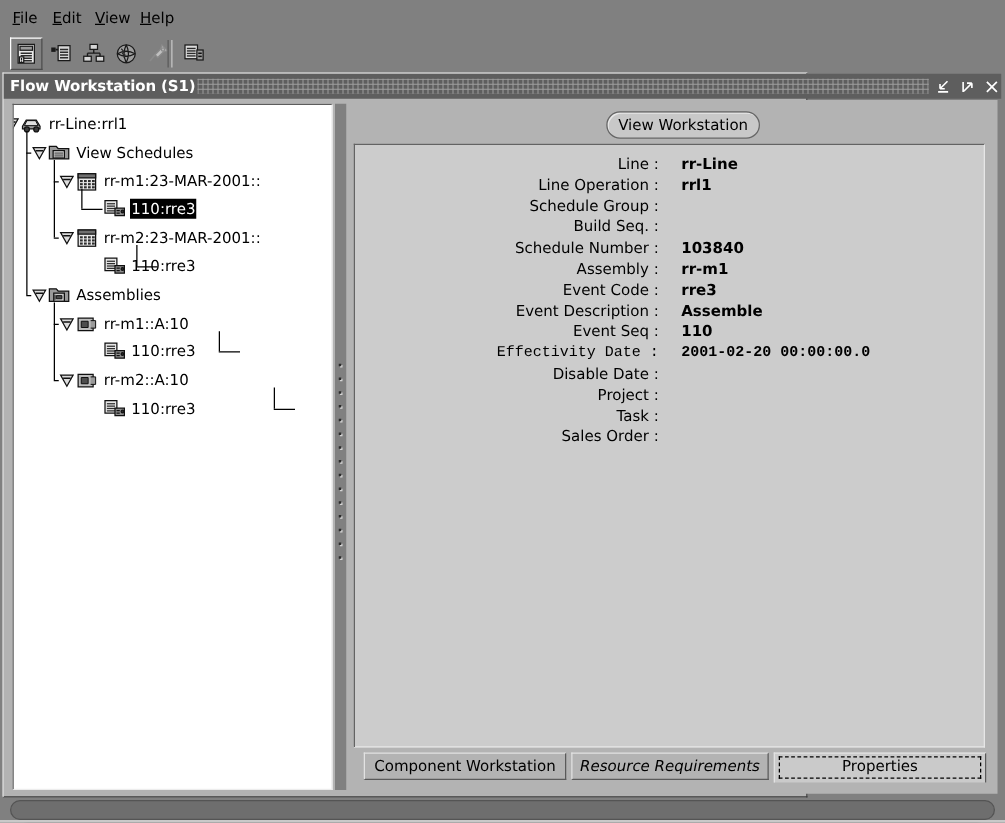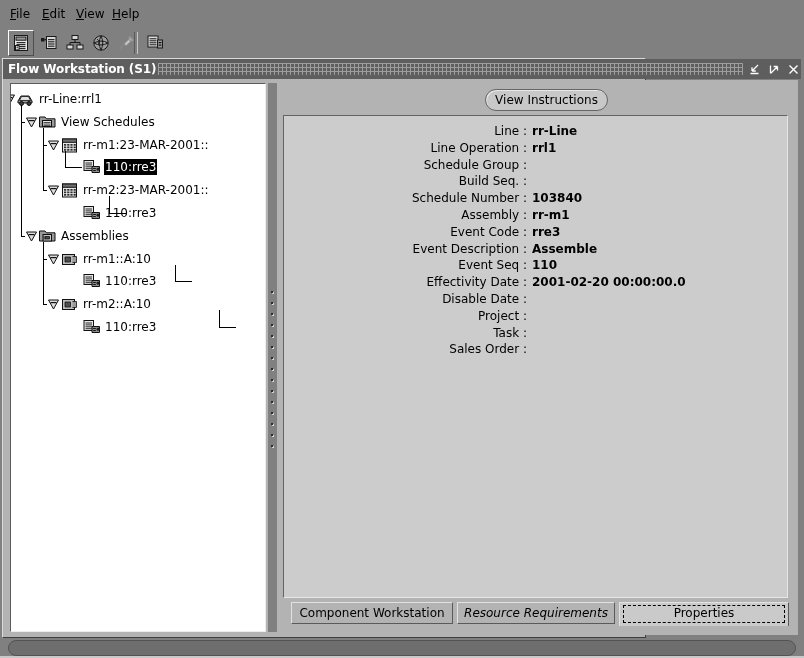--- a/index.html
+++ b/index.html
@@ -61,21 +61,21 @@
   .divider .grip{position:absolute;left:3px;width:2px;height:2px;background:#2b2b2b;box-shadow:1px 1px 0 #d4d4d4;}
 
   
   .rightpanel{position:absolute;top:3px;width:516px;height:549px;background:#b3b3b3;}
   .vibtn{position:absolute;height:22px;line-height:20px;text-align:center;font-size:12px;color:#000;
          background:#c8c8c8;border:1px solid #666;border-radius:11px;box-sizing:border-box;cursor:pointer;
          box-shadow:inset 1px 1px 0 #e8e8e8;}
   .propsarea{position:absolute;background:#cccccc;box-sizing:border-box;
              border-top:1px solid #636363;border-left:1px solid #636363;
              border-right:1px solid #e6e6e6;border-bottom:1px solid #e6e6e6;}
-  .prow{position:absolute;height:17px;left:0;right:0;padding-left:16px;}
+  .prow{position:absolute;height:17px;left:13px;right:0;padding-left:16px;}
   .plabel{position:absolute;right:0;top:0;font-size:12px;color:#000;white-space:nowrap;text-align:right;}
   .pvalue{position:absolute;top:0;font-size:12px;font-weight:bold;color:#000;white-space:nowrap;}
 
   
   .tabstrip{position:absolute;height:24px;}
   .tab{position:absolute;top:0;height:22px;box-sizing:border-box;background:#b3b3b3;
        border-top:1px solid #e2e2e2;border-left:1px solid #e2e2e2;border-right:1px solid #5a5a5a;
        border-bottom:1px solid #5a5a5a;text-align:center;line-height:20px;font-size:12px;color:#000;cursor:pointer;}
   .tab.active{background:#cacaca;height:24px;line-height:21px;border-bottom:none;}
   .tab.active .focusring{position:absolute;left:3px;top:2px;right:3px;bottom:3px;
@@ -400,21 +400,21 @@
           <span class="grip" style="top: 318px;"></span>
           <span class="grip" style="top: 329px;"></span>
           <span class="grip" style="top: 340px;"></span>
           <span class="grip" style="top: 351px;"></span>
           <span class="grip" style="top: 362px;"></span>
         </div>
 
       <div class="rightpanel" style="left:272px;">
 
         <div class="vibtn" style="left:207px;top:6px;width:123px;">
-          <span>View Instructions</span>
+          <span>View Workstation</span>
         </div>
 
         <div class="propsarea" style="left:5px;top:32px;width:505px;height:483px;">
           <div id="fields" style="position:absolute;left:0;top:8px;width:505px;">
               <div class="prow" style="top: 0px;">
                 <span class="plabel" style="right: 262px;">Line :</span>
                 <span class="pvalue" style="left: 248px;">rr-Line</span>
               </div>
               <div class="prow" style="top: 16.8px;">
                 <span class="plabel" style="right: 262px;">Line Operation :</span>
@@ -441,21 +441,21 @@
                 <span class="pvalue" style="left: 248px;">rre3</span>
               </div>
               <div class="prow" style="top: 117.6px;">
                 <span class="plabel" style="right: 262px;">Event Description :</span>
                 <span class="pvalue" style="left: 248px;">Assemble</span>
               </div>
               <div class="prow" style="top: 134.4px;">
                 <span class="plabel" style="right: 262px;">Event Seq :</span>
                 <span class="pvalue" style="left: 248px;">110</span>
               </div>
-              <div class="prow" style="top: 151.2px;">
+              <div class="prow" style="top: 151.2px; font-family: Liberation Mono, monospace;">
                 <span class="plabel" style="right: 262px;">Effectivity Date :</span>
                 <span class="pvalue" style="left: 248px;">2001-02-20 00:00:00.0</span>
               </div>
               <div class="prow" style="top: 168px;">
                 <span class="plabel" style="right: 262px;">Disable Date :</span>
                 <span class="pvalue" style="left: 248px;"></span>
               </div>
               <div class="prow" style="top: 184.8px;">
                 <span class="plabel" style="right: 262px;">Project :</span>
                 <span class="pvalue" style="left: 248px;"></span>

